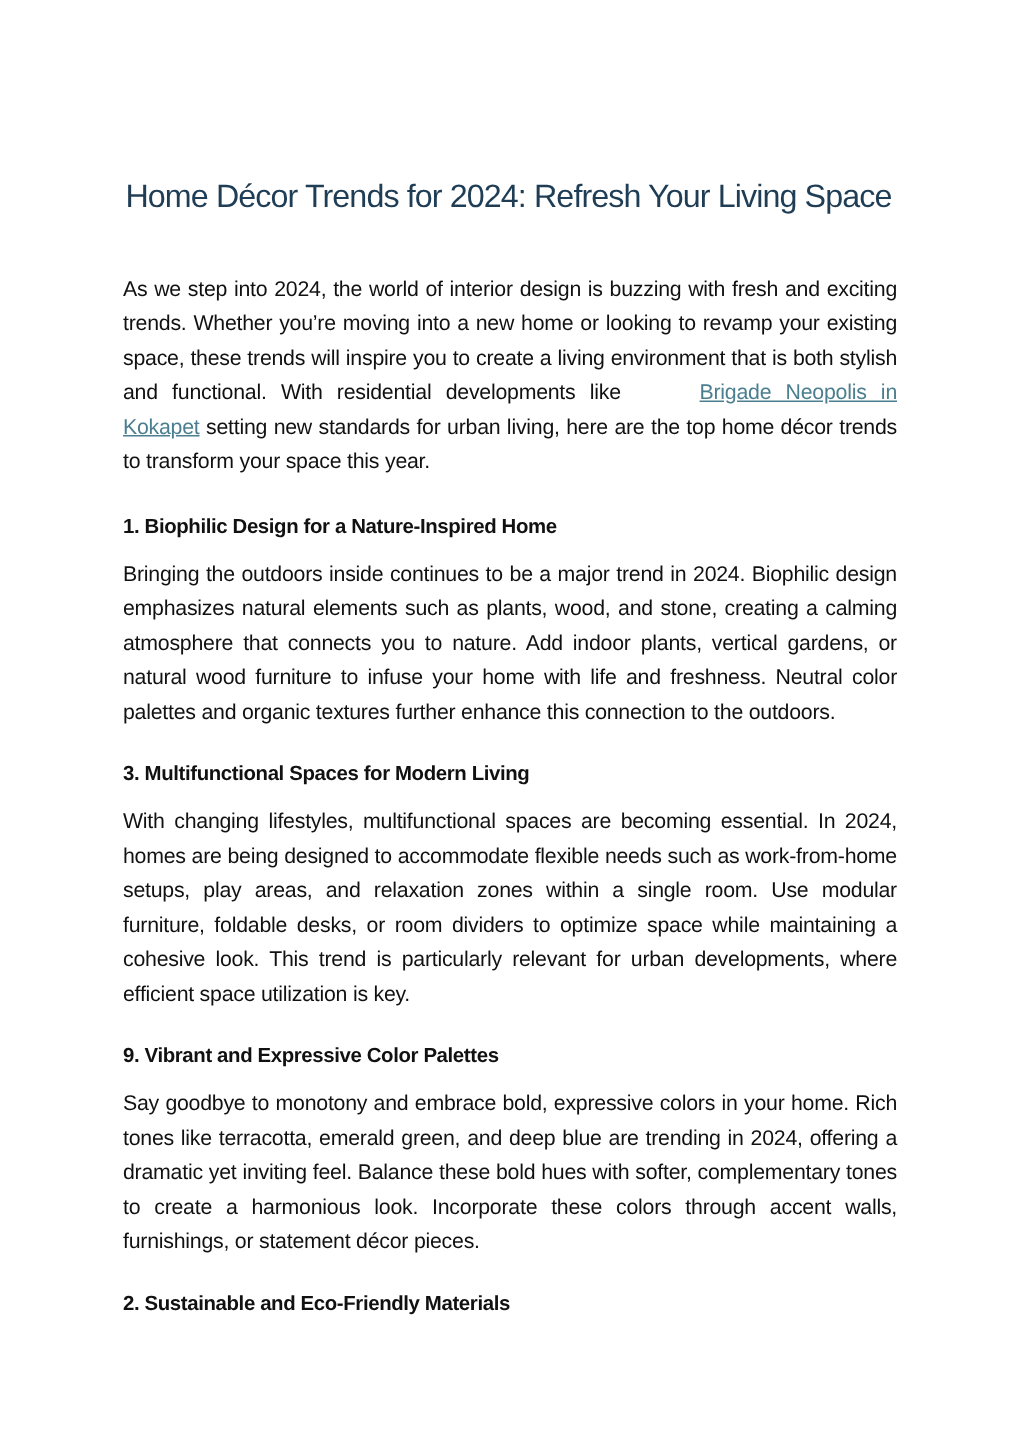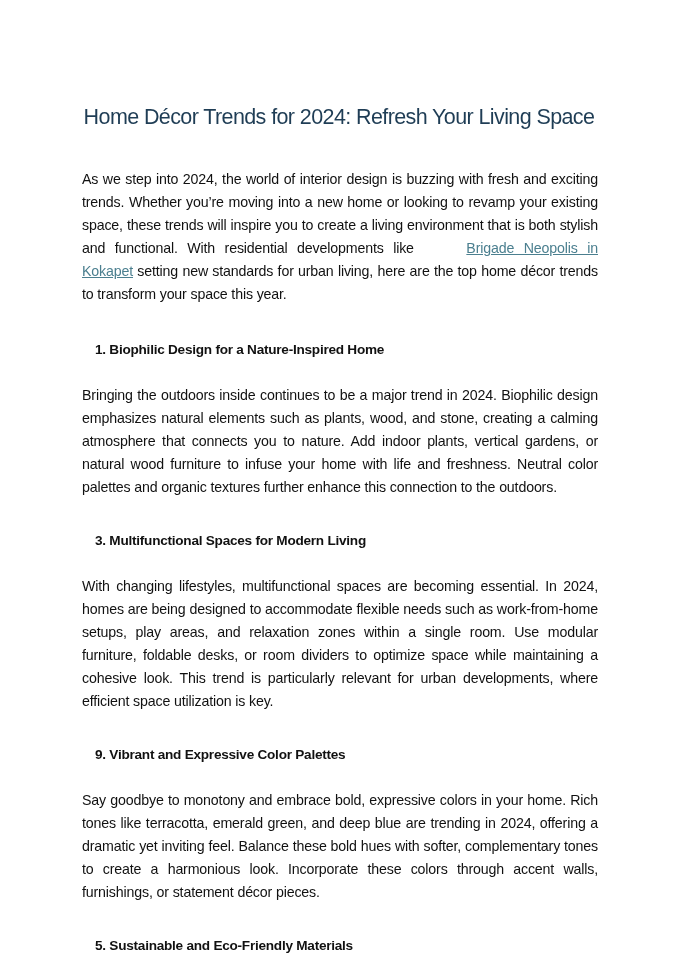--- a/index.html
+++ b/index.html
@@ -10,21 +10,21 @@
     body {
       width: 678px;
       height: 960px;
       overflow: hidden;
       position: relative;
       font-family: "Liberation Sans", "DejaVu Sans", sans-serif;
       color: #111111;
     }
     .page {
       position: absolute;
-      left: 0; top: 4px;
+      left: 0; top: 18px;
       width: 678px;
       height: 848px;
       background: #ffffff;
       border-radius: 11px;
     }
     .title {
       position: absolute;
       left: 0;
       top: 101px;
       width: 678px;
@@ -50,21 +50,21 @@
       letter-spacing: -0.15px;
       word-spacing: 0px;
     }
     .para a {
       color: #4b7f8f;
       text-decoration: underline;
       text-decoration-color: #4b7f8f;
       padding-left: 43px;
     }
     .heading {
-      margin: 13px;
+      margin: 0;
       font-size: 13.6px;
       font-weight: bold;
       line-height: 20px;
       letter-spacing: -0.25px;
     }
   </style>
 </head>
 <body>
 
 <div class="page">
@@ -88,16 +88,16 @@
     <p class="para">With changing lifestyles, multifunctional spaces are becoming essential. In 2024, homes are being designed to accommodate flexible needs such as work-from-home setups, play areas, and relaxation zones within a single room. Use modular furniture, foldable desks, or room dividers to optimize space while maintaining a cohesive look. This trend is particularly relevant for urban developments, where efficient space utilization is key.</p>
 
     <div style="height:19px"></div>
 
     <h2 class="heading">9. Vibrant and Expressive Color Palettes</h2>
     <div style="height:11px"></div>
     <p class="para">Say goodbye to monotony and embrace bold, expressive colors in your home. Rich tones like terracotta, emerald green, and deep blue are trending in 2024, offering a dramatic yet inviting feel. Balance these bold hues with softer, complementary tones to create a harmonious look. Incorporate these colors through accent walls, furnishings, or statement décor pieces.</p>
 
     <div style="height:19px"></div>
 
-    <h2 class="heading">5. Sustainable and Eco-Friendly Materials</h2>
+    <h2 class="heading">2. Sustainable and Eco-Friendly Materials</h2>
 
   </div>
 </div>
 
 </body></html>

